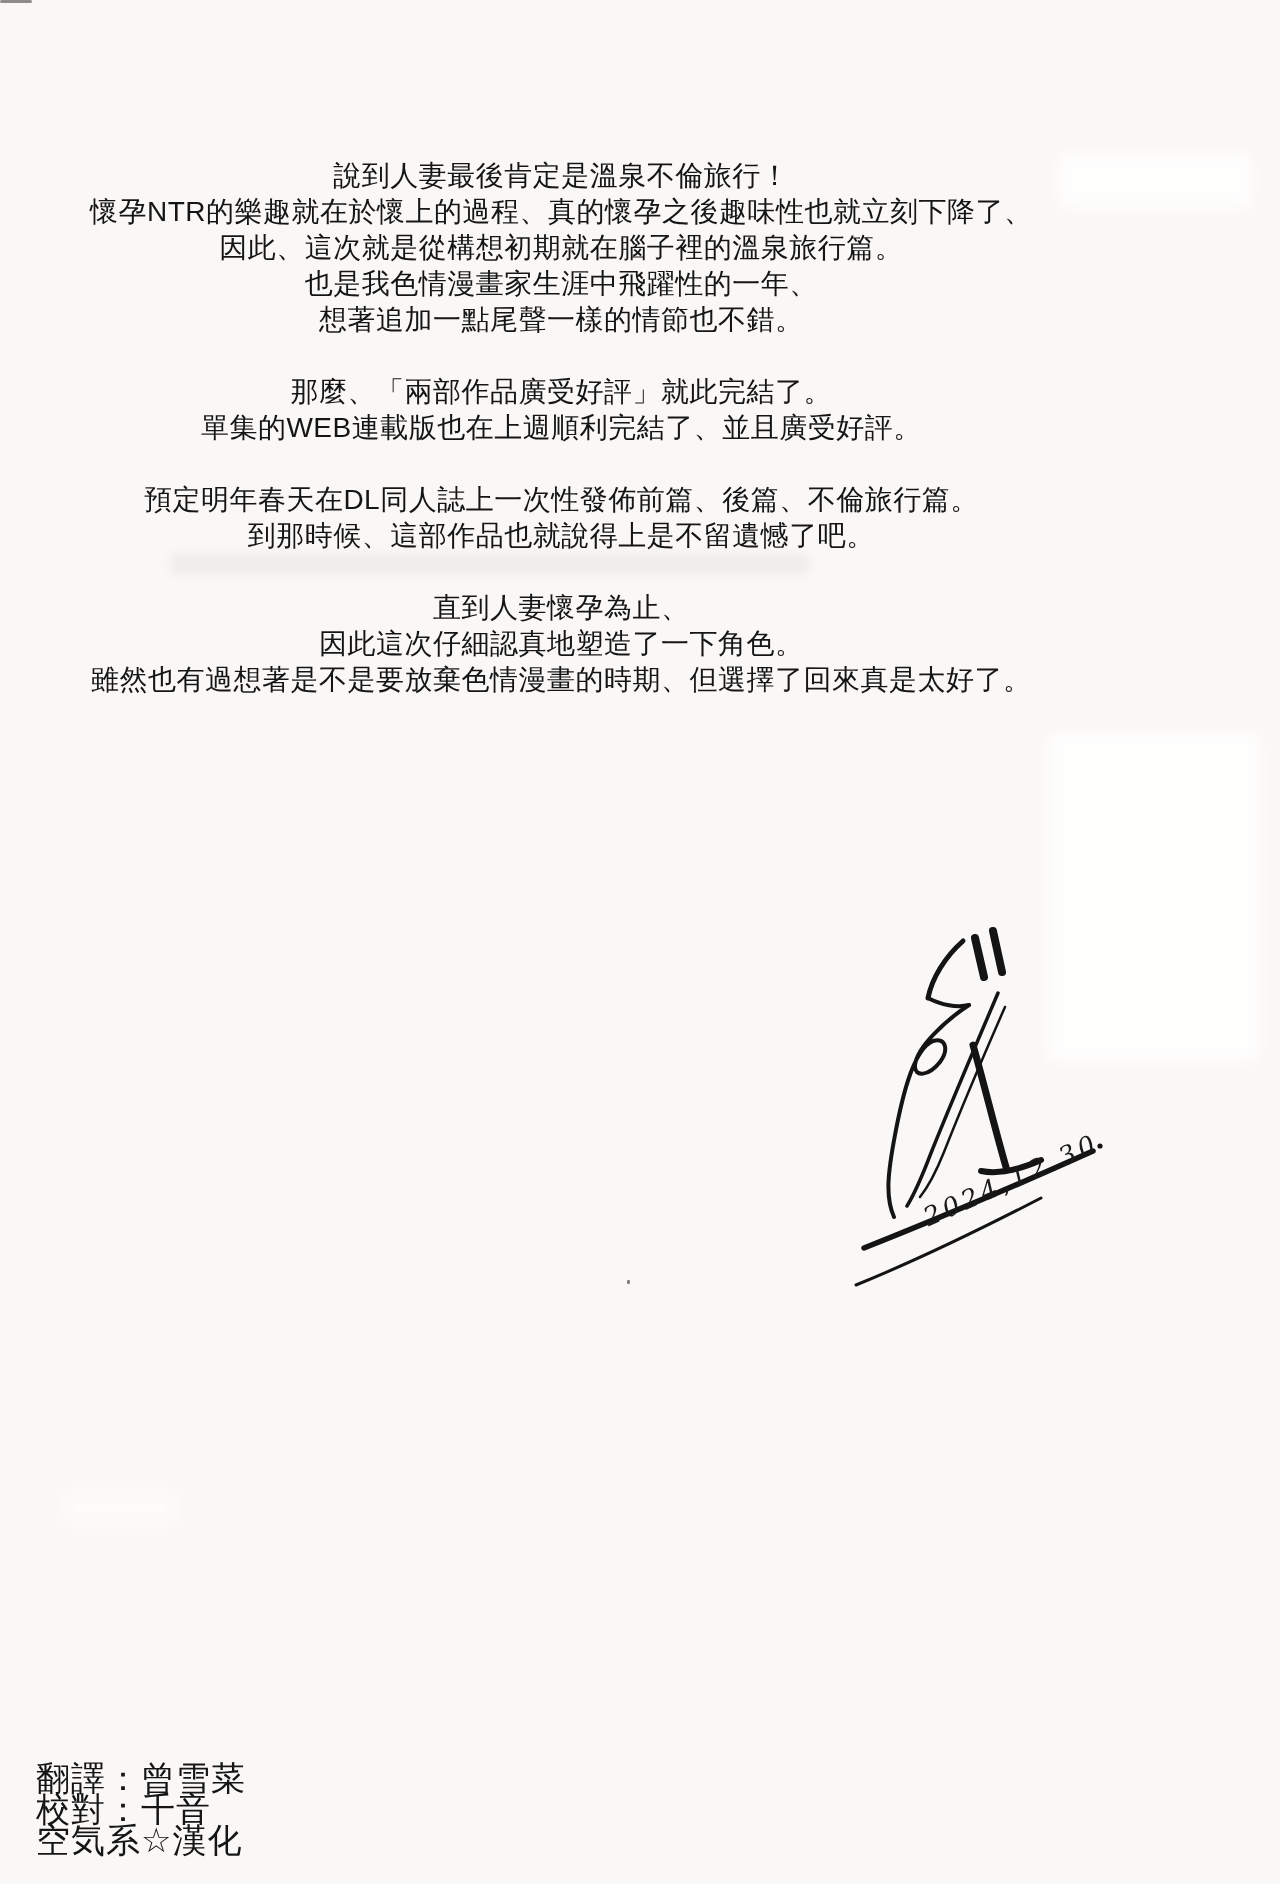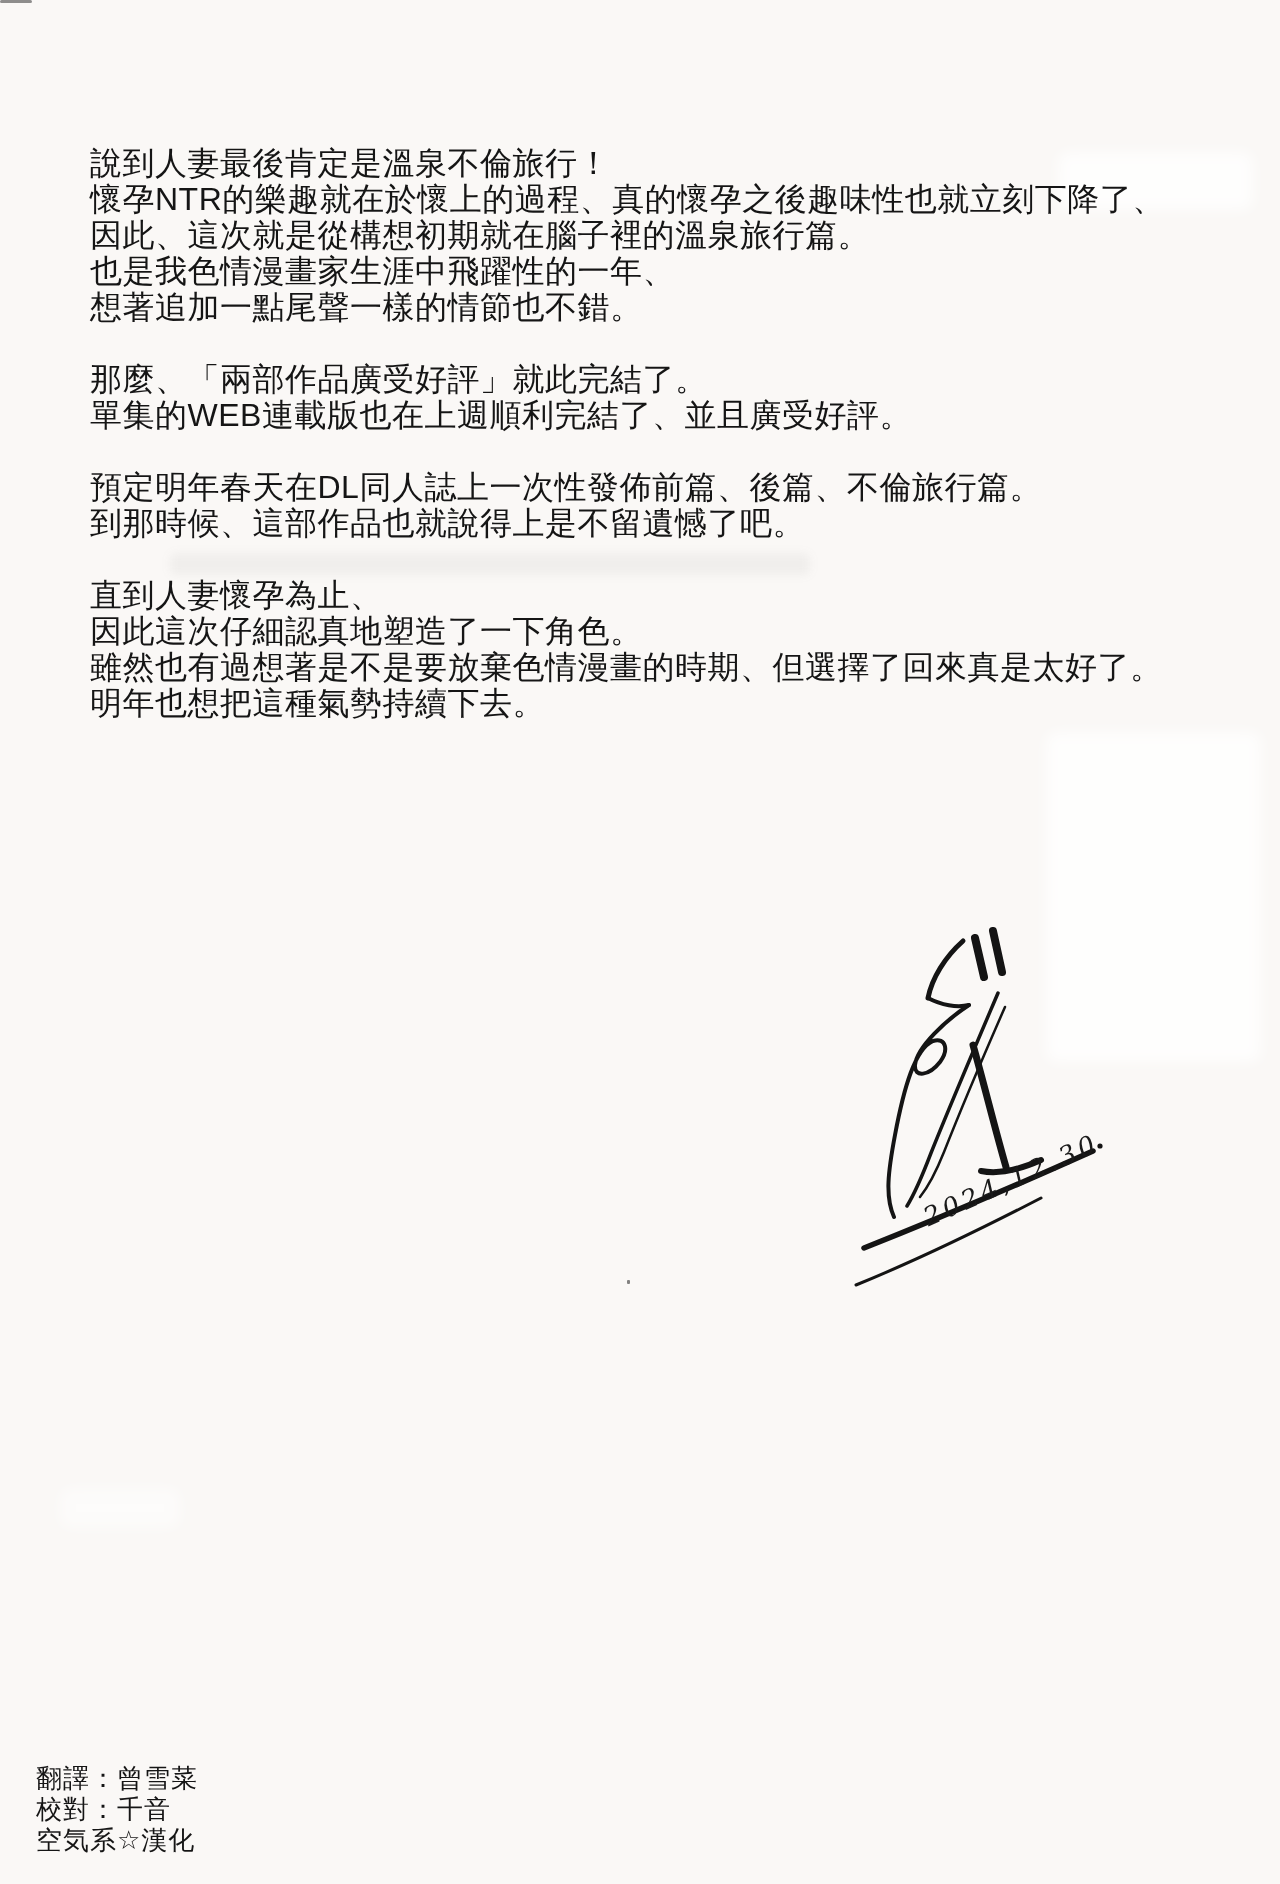--- a/index.html
+++ b/index.html
@@ -7,26 +7,27 @@
     position:relative;
     width:1280px;height:1884px;
     background:#faf8f6;
     overflow:hidden;
     font-family:"Liberation Sans","DejaVu Sans",sans-serif;
     color:#151515;
   }
   
   .body-text{
     position:absolute;
-    left:90px;top:145px;
-    font-size:32px;
+    left:90px;top:158px;
+    font-size:28px;
     line-height:36px;
     font-weight:500;
     letter-spacing:0.5px;
     white-space:nowrap;
+    text-align:center;
   }
   .paragraph{margin:0 0 36px 0;}
   .paragraph .text-line{height:36px;}
   
   .signature{
     position:absolute;
     left:845px;top:915px;
     width:270px;height:385px;
   }
   .signature svg{display:block;width:100%;height:100%;}
@@ -40,21 +41,21 @@
     letter-spacing:4px;
     color:#1a1a1a;
     transform:rotate(-24deg);
     transform-origin:10px 30px;
     white-space:nowrap;
   }
   
   .credits{
     position:absolute;
     left:36px;top:1763px;
-    font-size:26px;
+    font-size:34px;
     line-height:31px;
     font-weight:500;
     letter-spacing:1px;
     white-space:nowrap;
   }
   
   .artifact{position:absolute;pointer-events:none;}
   .smudge-top{
     left:0;top:0;width:32px;height:3px;
     background:#555;opacity:.65;filter:blur(.6px);
@@ -104,21 +105,20 @@
       <div class="text-line">單集的WEB連載版也在上週順利完結了、並且廣受好評。</div>
     </div>
     <div class="paragraph">
       <div class="text-line">預定明年春天在DL同人誌上一次性發佈前篇、後篇、不倫旅行篇。</div>
       <div class="text-line">到那時候、這部作品也就說得上是不留遺憾了吧。</div>
     </div>
     <div class="paragraph">
       <div class="text-line">直到人妻懷孕為止、</div>
       <div class="text-line">因此這次仔細認真地塑造了一下角色。</div>
       <div class="text-line">雖然也有過想著是不是要放棄色情漫畫的時期、但選擇了回來真是太好了。</div>
-      <div class="text-line">明年也想把這種氣勢持續下去。</div>
     </div>
   </div>
 
   <div class="signature">
     <svg viewBox="0 0 270 385" xmlns="http://www.w3.org/2000/svg">
       <g fill="none" stroke="#141414" stroke-linecap="round">
 
         <path d="M130,23 L139,62" stroke-width="8"></path>
         <path d="M148,16 L157,57" stroke-width="8"></path>
 

